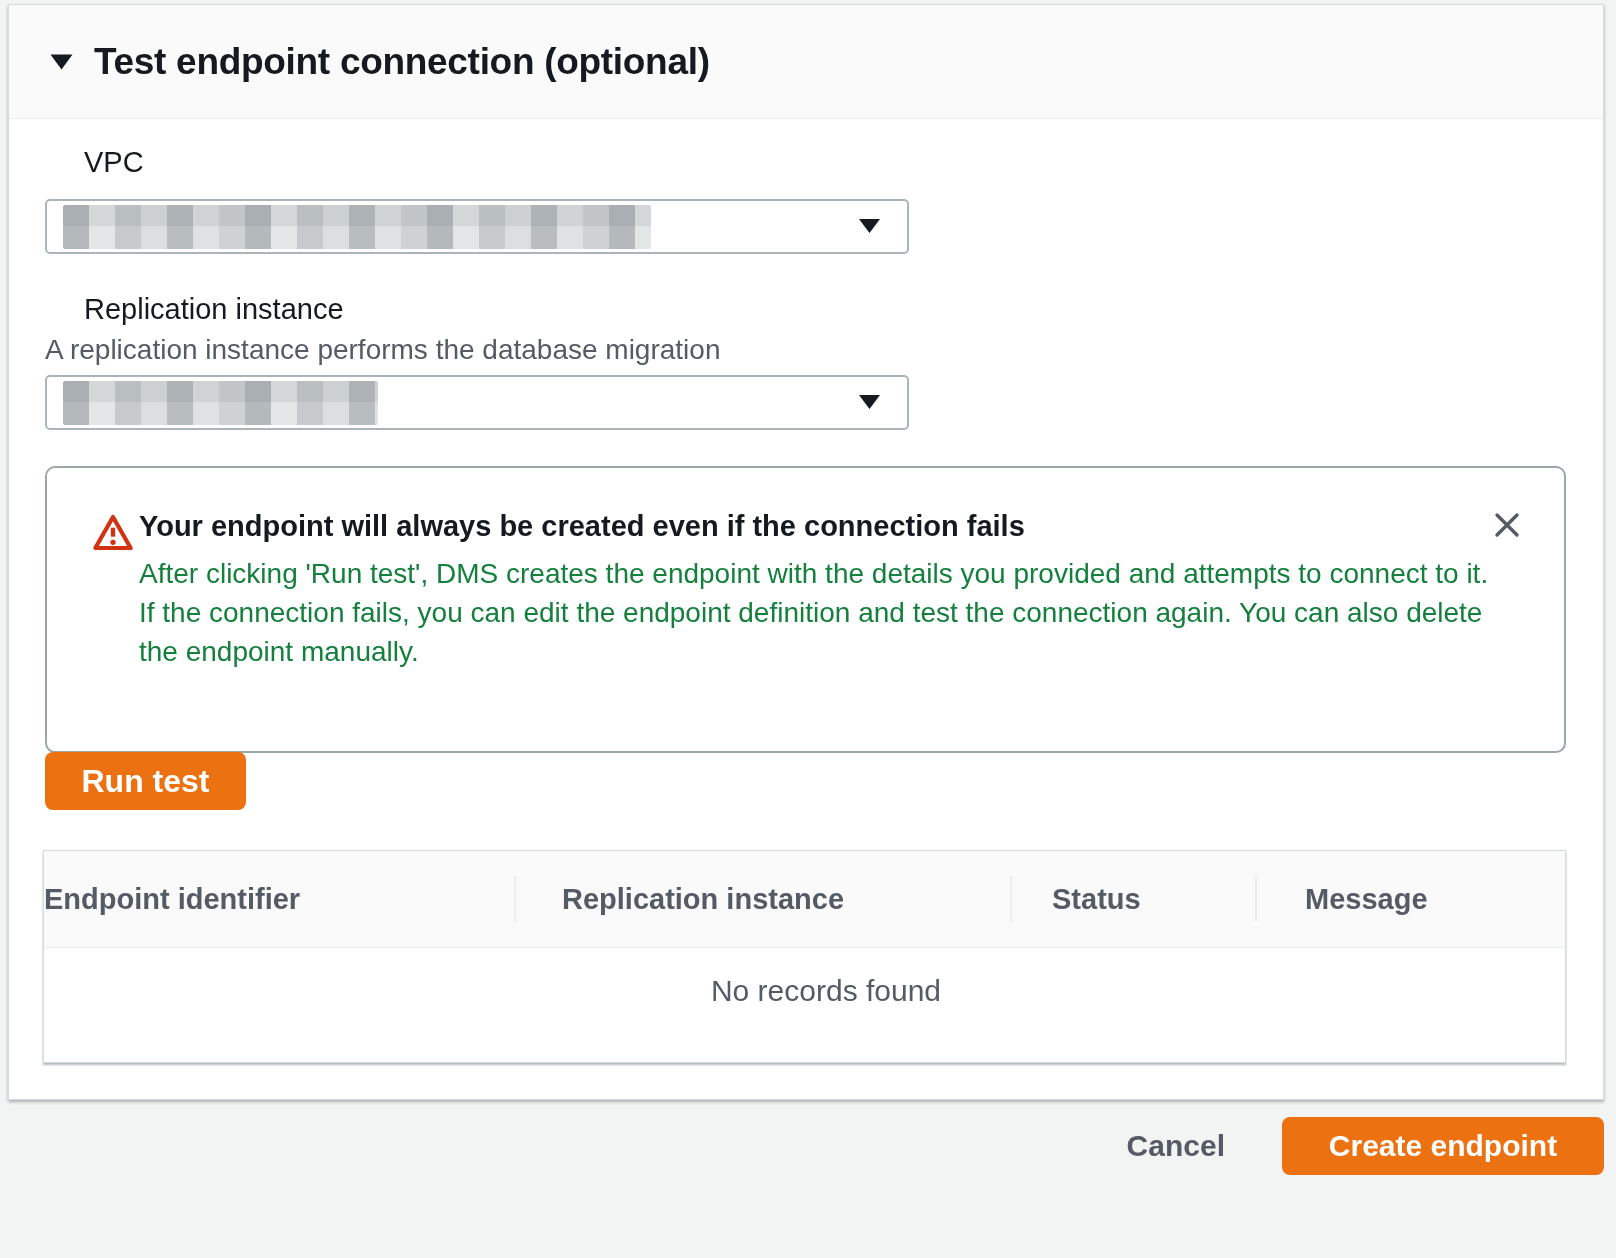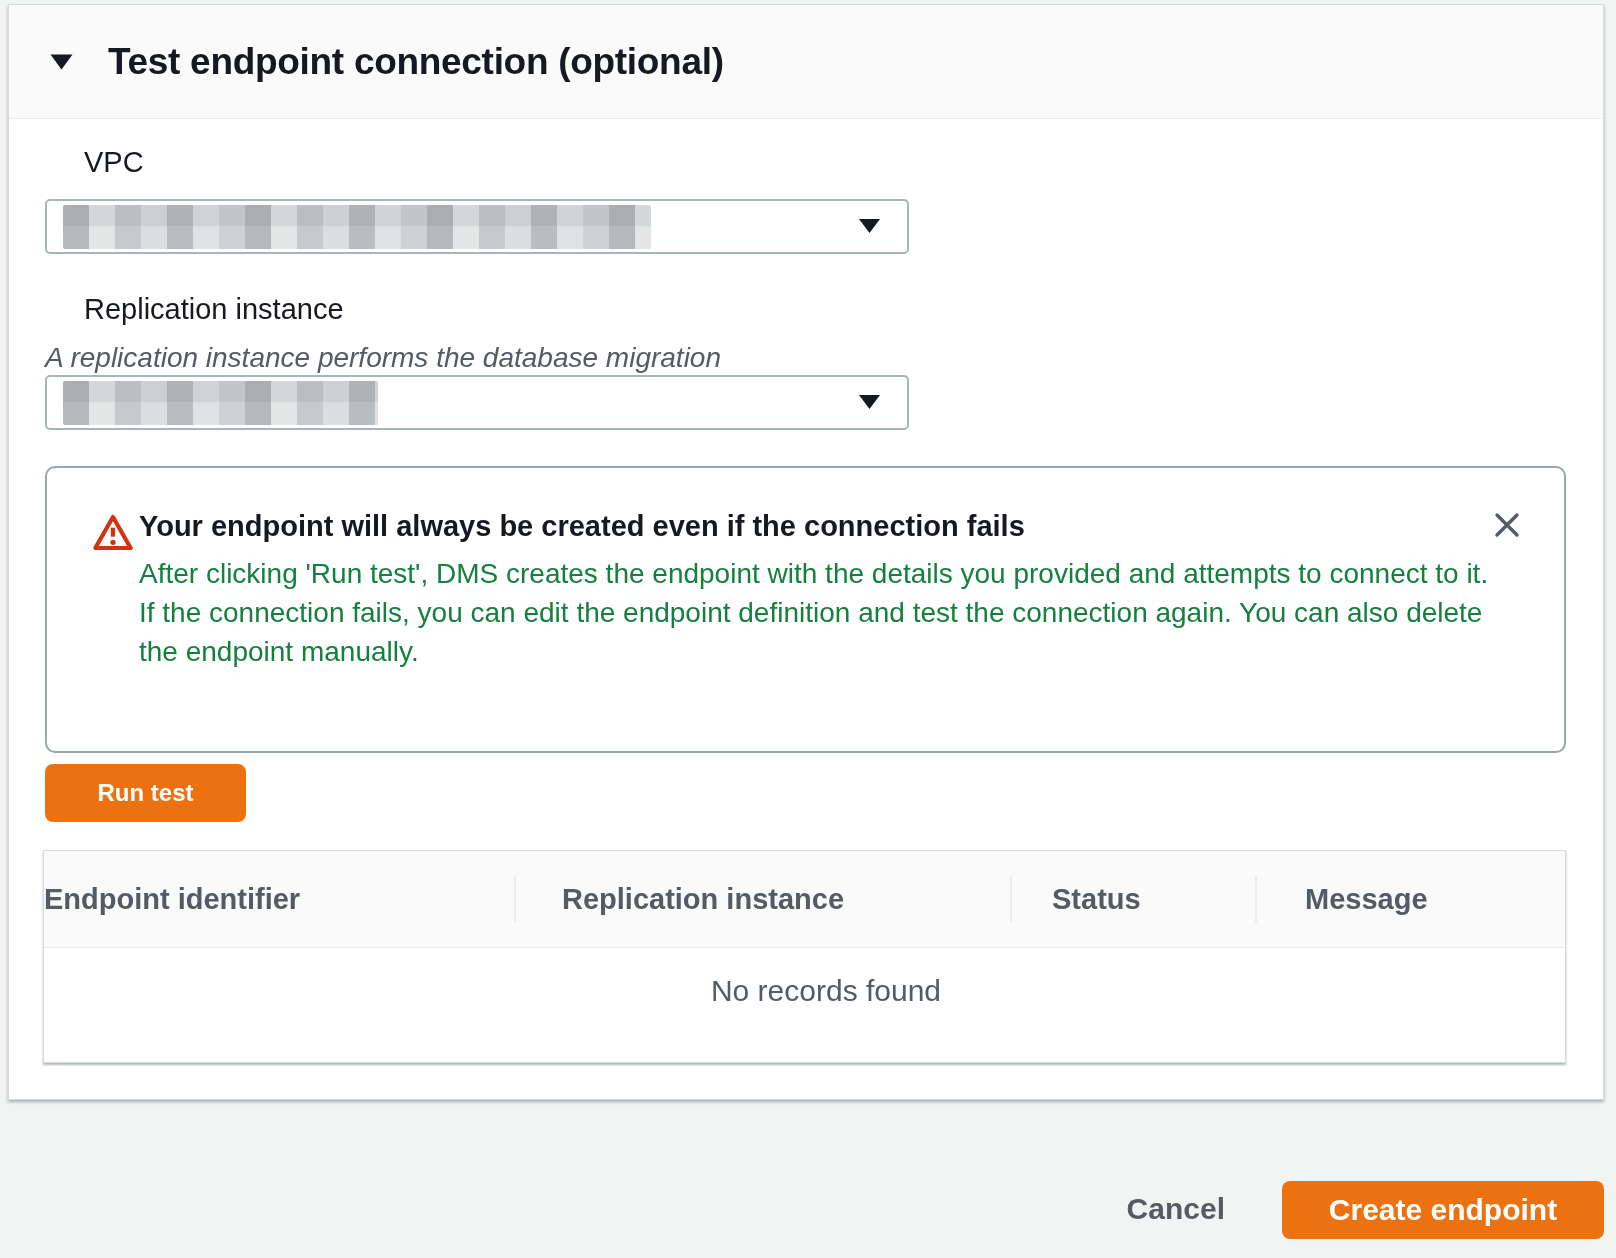--- a/index.html
+++ b/index.html
@@ -9,21 +9,21 @@
     font-family:"Liberation Sans", sans-serif;
     -webkit-font-smoothing:antialiased;
   }
   .card{
     position:absolute;left:8px;top:4px;width:1596px;height:1096px;
     background:#ffffff;border:1px solid #d5dbdb;box-sizing:border-box;
     box-shadow:0 2px 3px rgba(0,28,36,0.30);
   }
   .card-header{
     height:114px;background:#fafafa;border-bottom:1px solid #eaeded;
-    display:flex;align-items:center;padding-left:40px;gap:34px;box-sizing:border-box;
+    display:flex;align-items:center;padding-left:40px;gap:20px;box-sizing:border-box;
   }
   .section-title{font-size:37px;font-weight:700;color:#16191f;margin:0;letter-spacing:-0.3px;}
   .tri-down{width:25px;height:18px;display:block;}
 
   .field-label{position:absolute;left:36px;font-size:29px;color:#16191f;margin-left:39px;}
   .field-desc{position:absolute;left:36px;font-size:28px;color:#545b64;}
 
   .select{
     position:absolute;left:36px;width:864px;height:55px;
     background:#fff;border:2px solid #a9b6b7;border-radius:5px;
@@ -53,21 +53,21 @@
   .warn-close{
     position:absolute;right:32px;top:32px;width:50px;height:50px;
     background:none;border:none;padding:6px;cursor:pointer;
   }
   .warn-close svg{display:block;}
 
   .btn-orange{
     background:#ec7211;color:#ffffff;border:none;border-radius:8px;
     font-weight:700;font-family:inherit;cursor:pointer;
   }
-  .run-test{position:absolute;left:36px;top:747px;width:201px;height:58px;font-size:24px;margin-top:12px;}
+  .run-test{position:absolute;left:36px;top:747px;width:201px;height:58px;font-size:32px;}
 
   .table{
     position:absolute;left:34px;top:845px;width:1523px;height:213px;
     background:#fff;border:1px solid #d5dbdb;box-sizing:border-box;
     box-shadow:0 2px 2px rgba(0,28,36,0.30);
   }
   .thead{display:flex;height:97px;background:#fafafa;border-bottom:1px solid #eaeded;box-sizing:border-box;}
   .th{
     position:relative;display:flex;align-items:center;height:100%;
     font-size:29px;font-weight:700;color:#545b64;box-sizing:border-box;
@@ -76,22 +76,22 @@
     content:"";position:absolute;left:0;top:25px;bottom:25px;width:2px;background:#eaeded;
   }
   .th1{width:470px;}
   .th2{width:496px;padding-left:48px;}
   .th3{width:245px;padding-left:42px;}
   .th4{flex:1;padding-left:50px;}
   .tbody{display:flex;justify-content:center;padding-top:26px;padding-left:43px;}
   .empty-msg{font-size:30px;color:#545b64;}
 
   .footer-actions{
-    position:absolute;right:12px;top:1181px;height:56px;
-    display:flex;gap:57px;
+    position:absolute;right:12px;top:1118px;height:56px;
+    display:flex;align-items:center;gap:57px;
   }
   .cancel-btn{
     background:none;border:none;font-family:inherit;cursor:pointer;
     font-size:30px;font-weight:700;color:#545b64;padding:0;
   }
   .create-btn{width:322px;height:58px;font-size:30px;}
 </style>
 </head>
 <body>
 
@@ -112,21 +112,21 @@
     <div class="select" style="top:194px;">
       <span class="redacted redacted-vpc"></span>
       <span class="caret">
         <svg viewBox="0 0 23 16">
             <path d="M1 1 L11.5 15 L22 1 Z" fill="#16191f"></path>
           </svg>
       </span>
     </div>
 
     <label class="field-label" style="top:288px;">Replication instance</label>
-    <div class="field-desc" style="top:337px;font-style:italic;">A replication instance performs the database migration</div>
+    <div class="field-desc" style="top:329px;">A replication instance performs the database migration</div>
     <div class="select" style="top:370px;">
       <span class="redacted redacted-ri"></span>
       <span class="caret">
         <svg viewBox="0 0 23 16">
             <path d="M1 1 L11.5 15 L22 1 Z" fill="#16191f"></path>
           </svg>
       </span>
     </div>
 
     <div class="warning">

